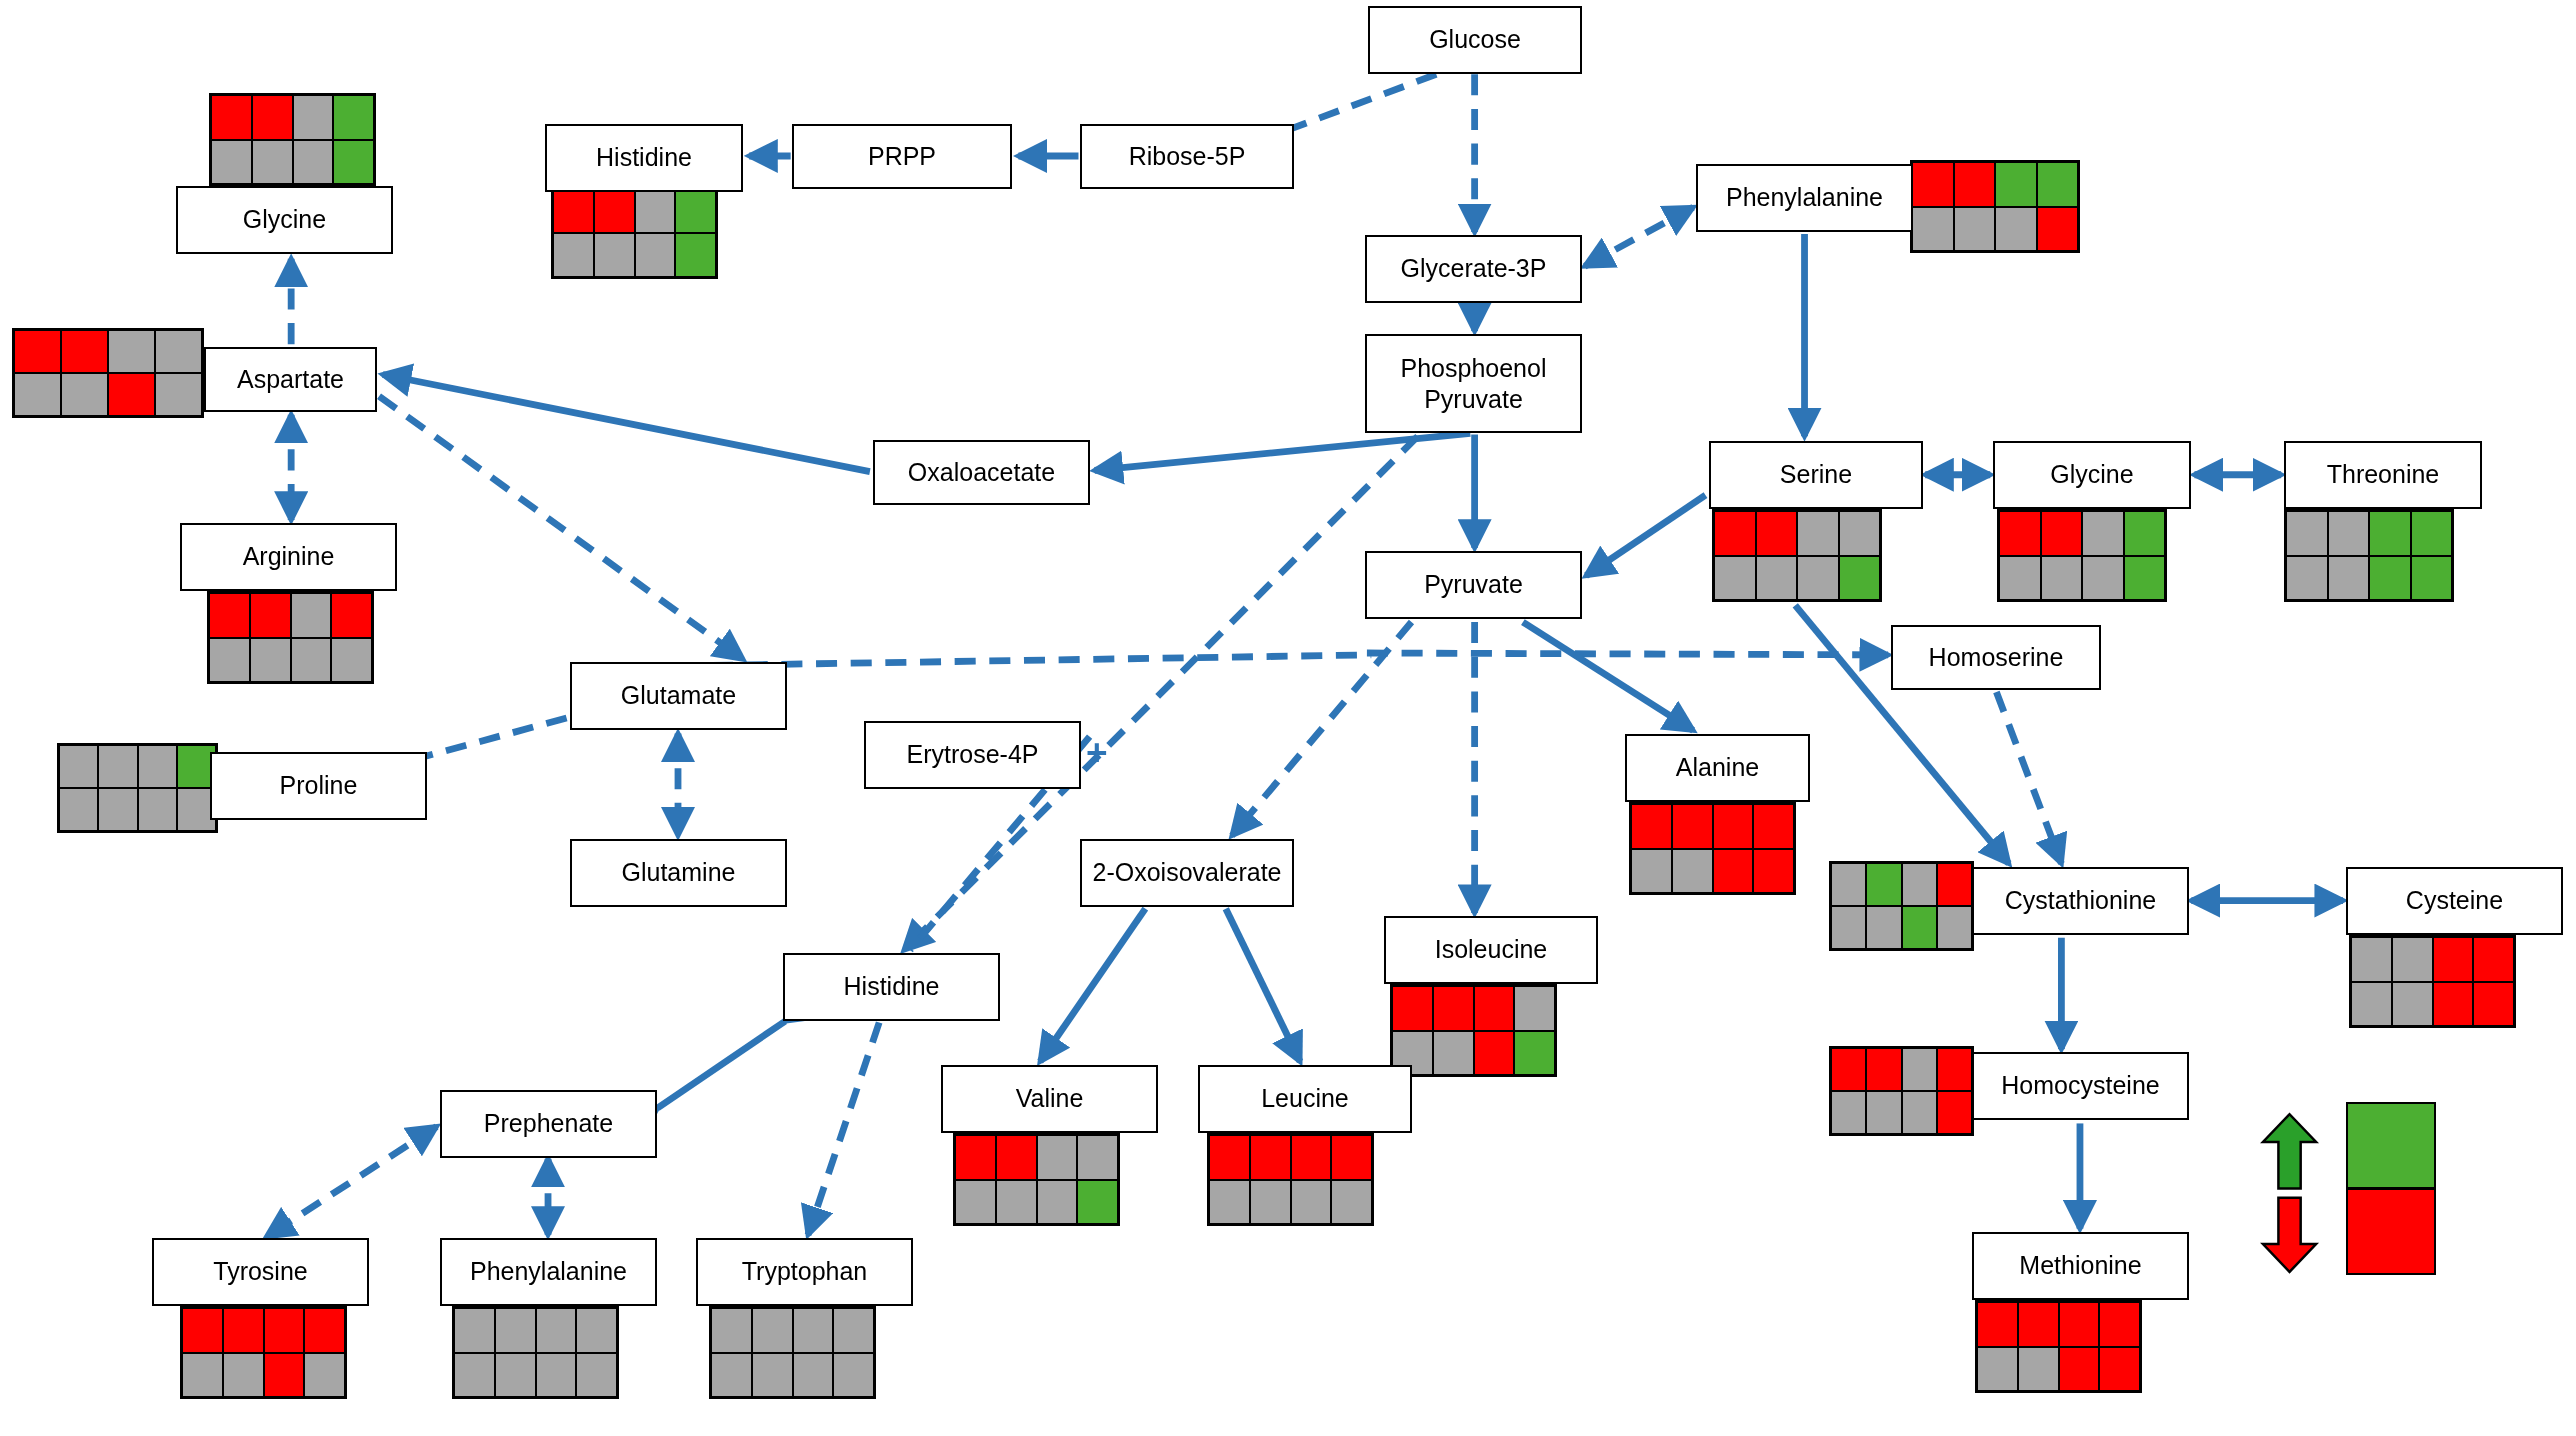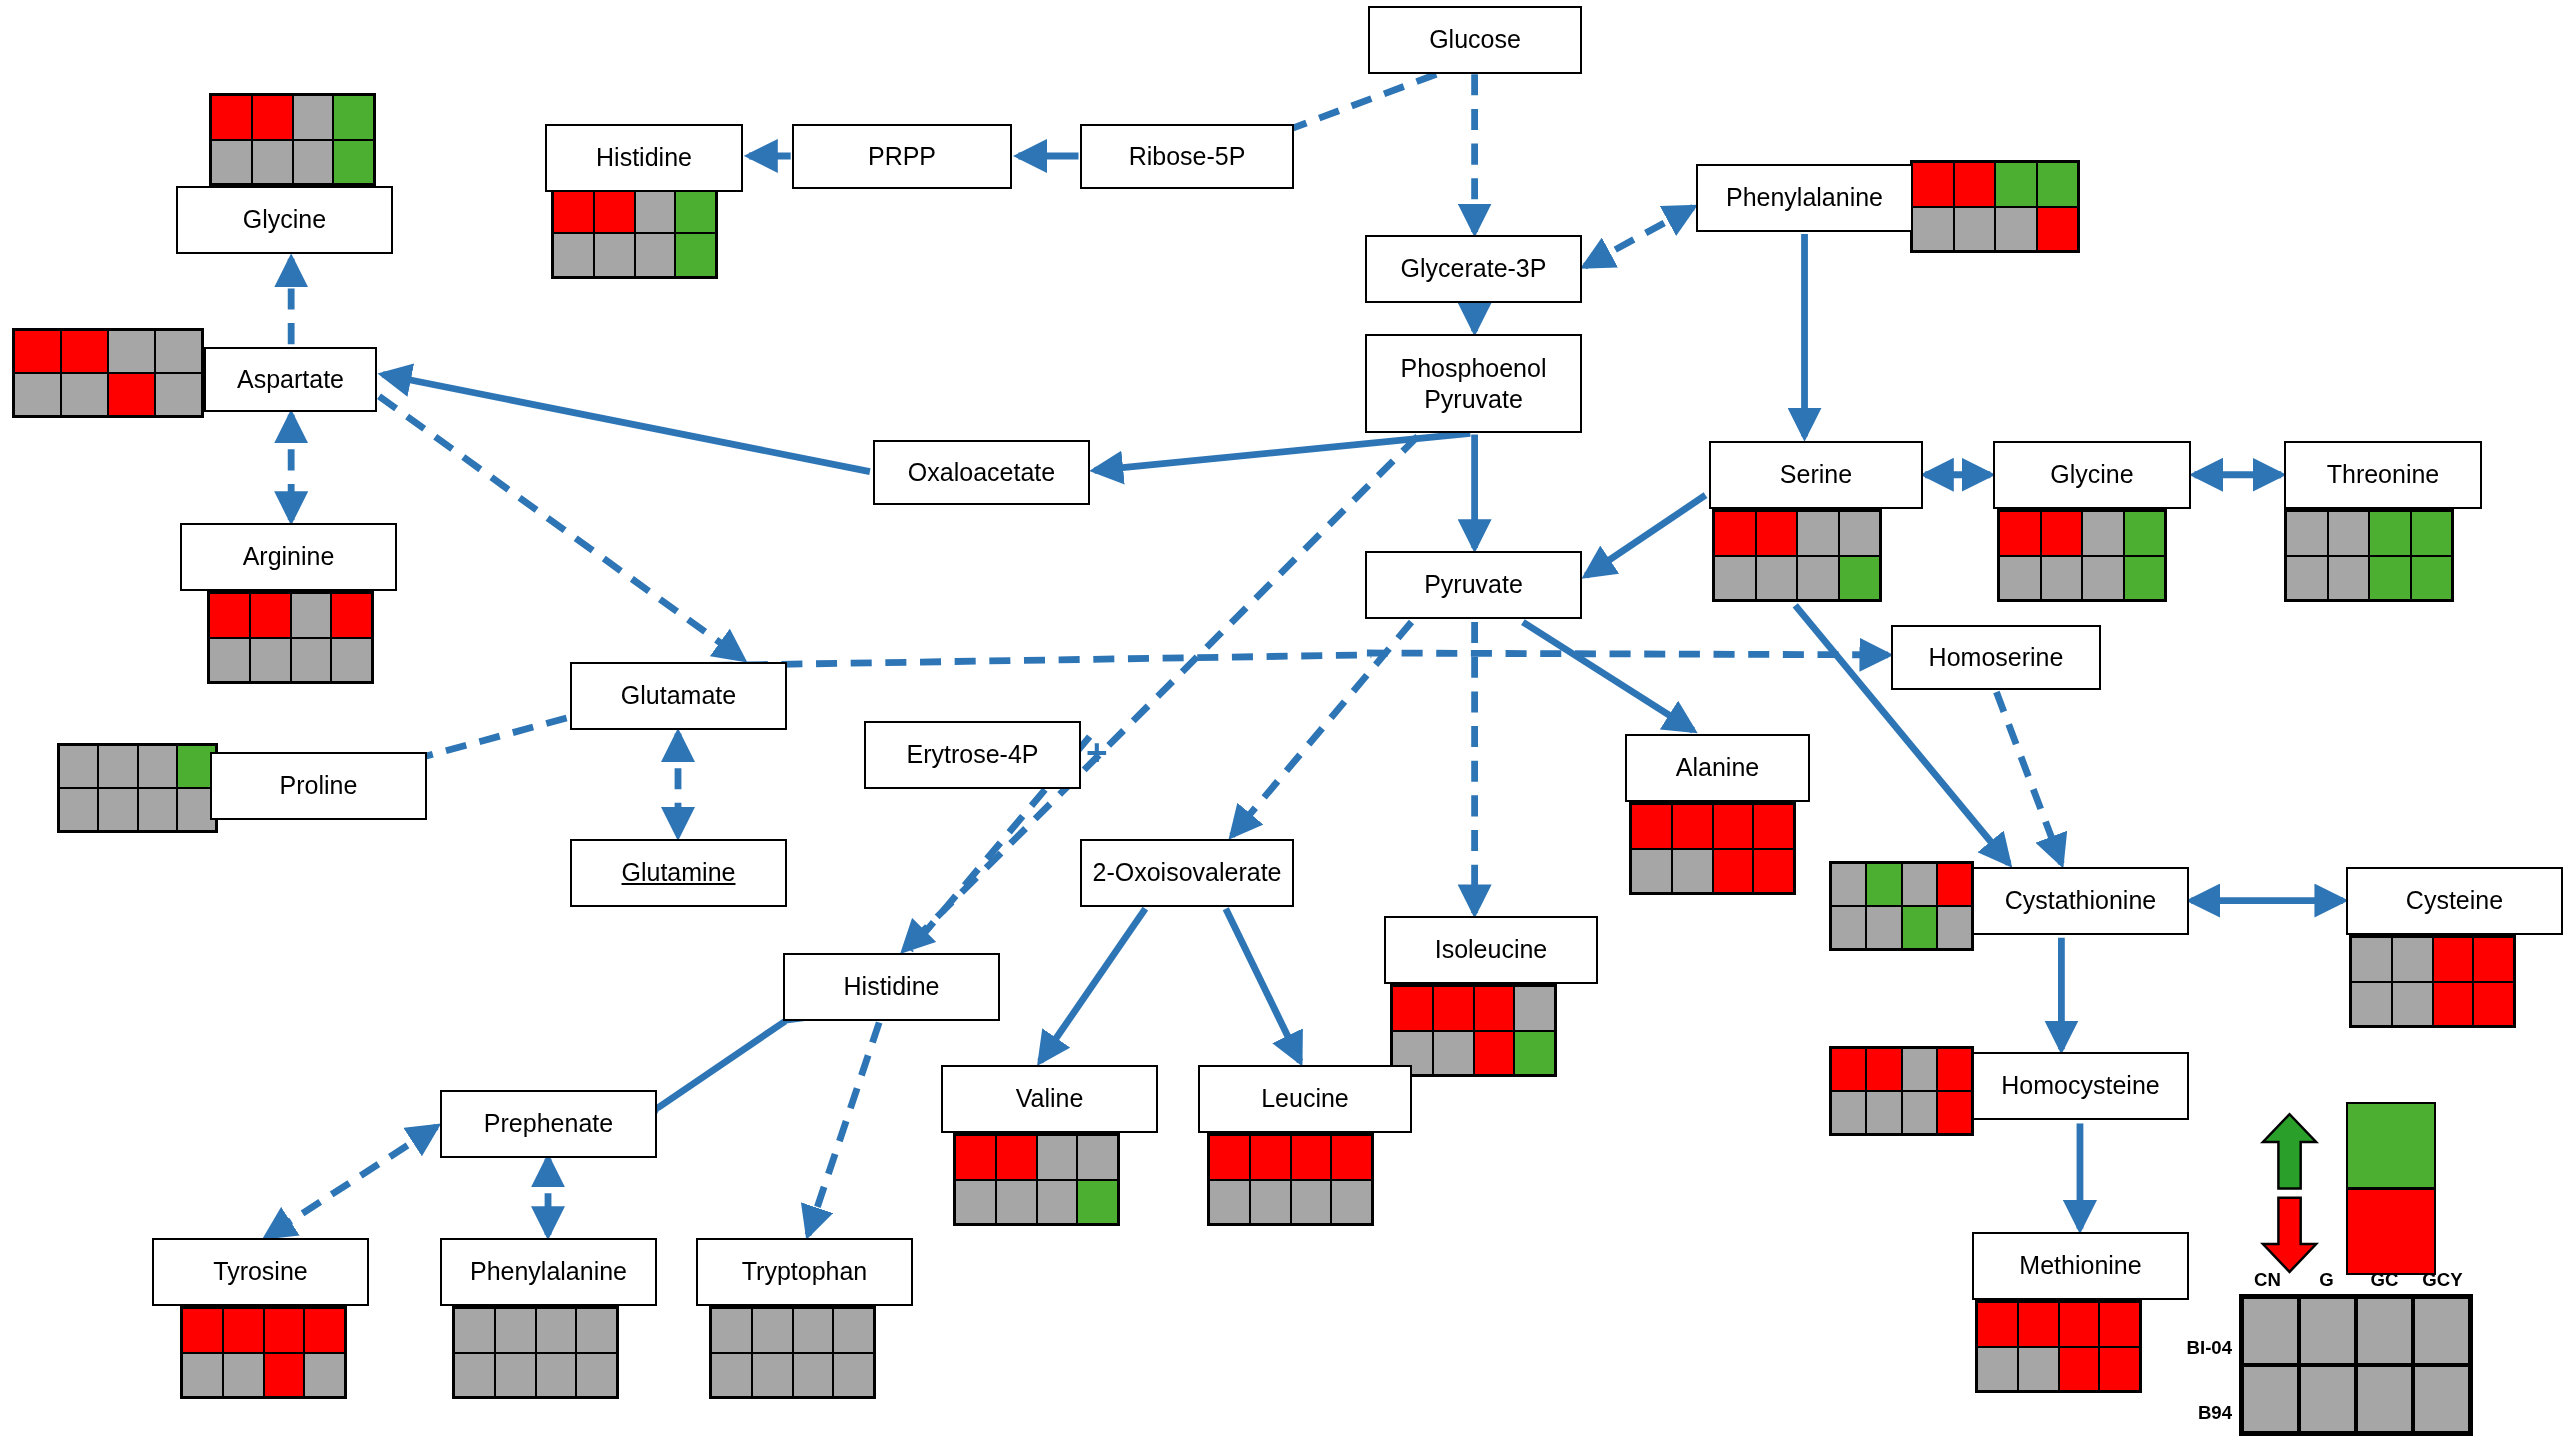--- a/index.html
+++ b/index.html
@@ -245,21 +245,21 @@
       </div>
       <div class="node" style="left: 864px; top: 721px; width: 217px; height: 68px; text-align: right;">
         <span>Erytrose-4P</span>
       </div>
       <div class="node" style="left: 210px; top: 752px; width: 217px; height: 68px;">
         <span>Proline</span>
       </div>
       <div class="node" style="left: 1625px; top: 734px; width: 185px; height: 68px;">
         <span>Alanine</span>
       </div>
-      <div class="node" style="left: 570px; top: 839px; width: 217px; height: 68px; text-decoration: underline;">
+      <div class="node" style="left: 570px; top: 839px; width: 217px; height: 68px;">
         <span>Glutamine</span>
       </div>
       <div class="node" style="left: 1080px; top: 839px; width: 214px; height: 68px;">
         <span>2-Oxoisovalerate</span>
       </div>
       <div class="node" style="left: 1972px; top: 867px; width: 217px; height: 68px;">
         <span>Cystathionine</span>
       </div>
       <div class="node" style="left: 2346px; top: 867px; width: 217px; height: 68px;">
         <span>Cysteine</span>
@@ -504,35 +504,15 @@
     <svg width="248" height="167" viewBox="0 0 400 270">
       <g>
         <path d="M60,130 L60,55 L35,55 L78,10 L121,55 L96,55 L96,130 Z" fill="#2aa02a" stroke="#000" stroke-width="4"></path>
         <path d="M60,145 L60,220 L35,220 L78,265 L121,220 L96,220 L96,145 Z" fill="#ff0000" stroke="#000" stroke-width="4"></path>
       </g>
     </svg>
     <div class="legend-sw c-green" style="left:105px; top:-6.2px; width:90px; height:87px;"></div>
     <div class="legend-sw c-red" style="left:105px; top:80px; width:90px; height:87px;"></div>
   </div>
 
-  <div id="legend-table" style="left:2204px; top:1269px; width:371px; height:164px;">
-    <div class="legend-col-head" style="left:35px;  top:0px; width:57px;">CN</div>
-    <div class="legend-col-head" style="left:94px; top:0px; width:57px;">G</div>
-    <div class="legend-col-head" style="left:152px; top:0px; width:57px;">GC</div>
-    <div class="legend-col-head" style="left:210px; top:0px; width:57px;">GCY</div>
-
-    <div class="legend-row-head" style="left:-68px; top:68px; width:96px;">BI-04</div>
-    <div class="legend-row-head" style="left:-68px; top:133px; width:96px;">B94</div>
-
-    <div class="legend-grid" id="legend-grid" style="left:35px; top:25px; width:234px; height:142px;">
-        <div class="cell c-gray"></div>
-        <div class="cell c-gray"></div>
-        <div class="cell c-gray"></div>
-        <div class="cell c-gray"></div>
-        <div class="cell c-gray"></div>
-        <div class="cell c-gray"></div>
-        <div class="cell c-gray"></div>
-        <div class="cell c-gray"></div>
-      </div>
-  </div>
 
 </div>
 
 
 </body></html>

